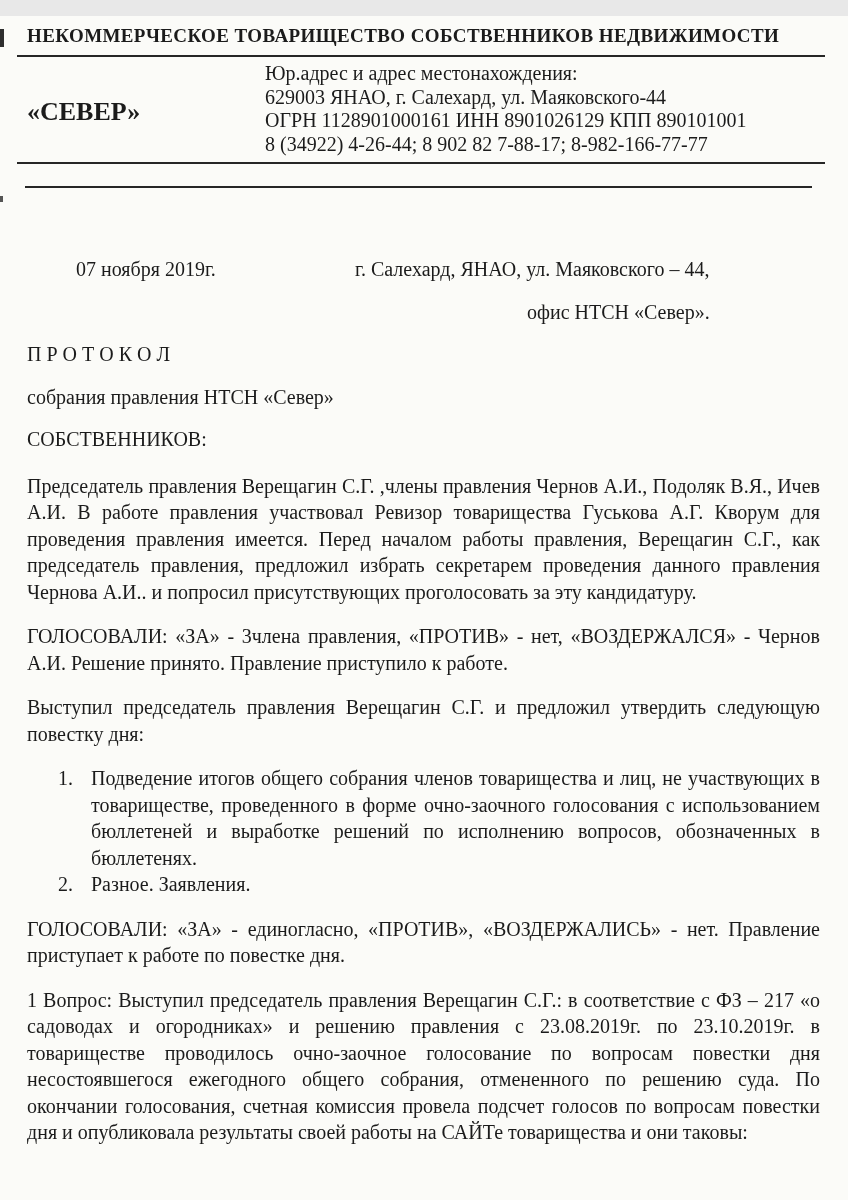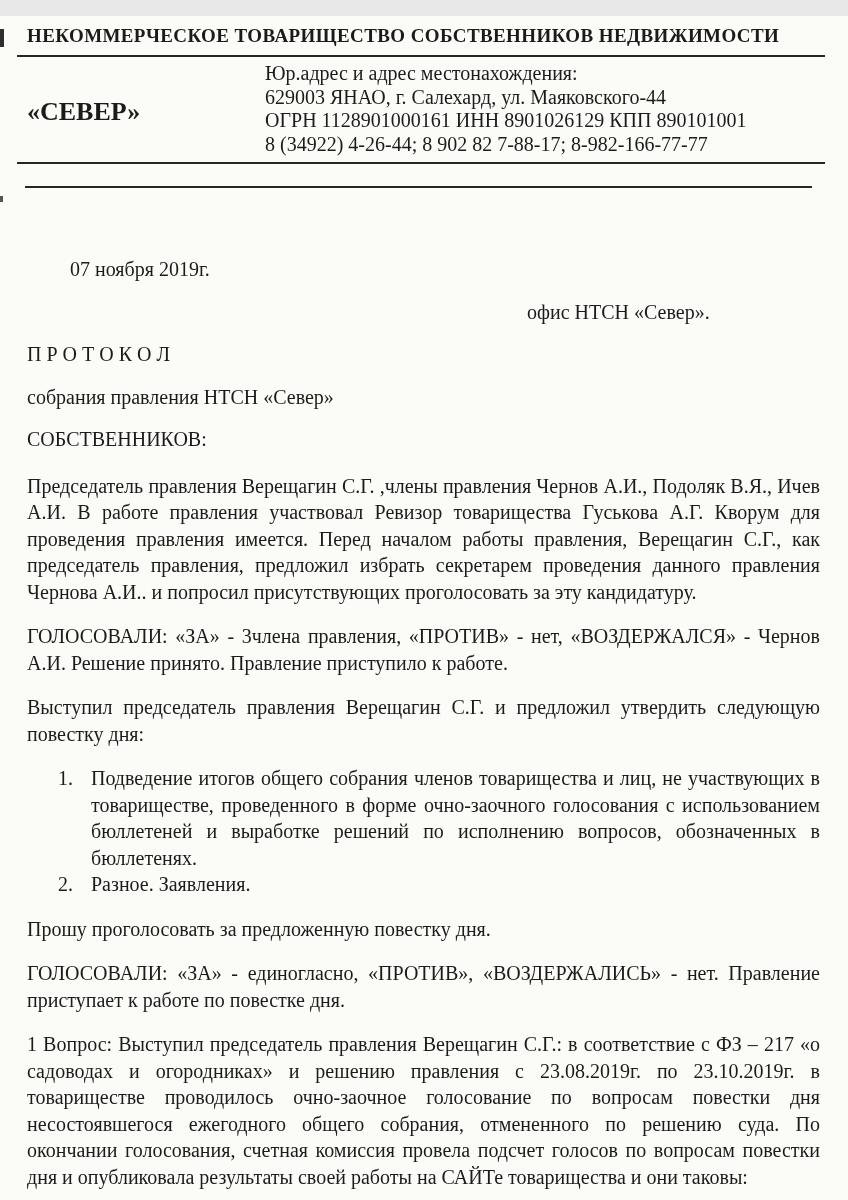--- a/index.html
+++ b/index.html
@@ -29,21 +29,21 @@
   .lh-body{display:flex;padding-top:5px;}
   .lh-left{width:238px;flex:0 0 238px;}
   .org-name{margin-top:35px;font-size:26px;font-weight:bold;}
   .lh-right{font-size:20px;line-height:23.5px;}
   .b{font-weight:normal;}
 
   
   .spacer-top{height:68px;}
   .row{position:relative;height:26.5px;margin-bottom:16px;font-size:20px;line-height:26.5px;}
   .row span{position:absolute;top:0;white-space:nowrap;}
-  .pos-date{left:43px;}
+  .pos-date{left:49px;}
   .pos-place{left:328px;}
   .pos-office{left:500px;}
   .row-center{position:static;text-align:left;padding-right:90px;height:26.5px;margin-bottom:16px;font-size:20px;line-height:26.5px;}
   .row-left{height:26.5px;margin-bottom:20px;font-size:20px;line-height:26.5px;}
 
   
   p.bodytext{
     margin:0 0 18px;
     font-size:20px;line-height:26.5px;
     text-align:justify;
@@ -91,20 +91,21 @@
         </div>
       </div>
       <div class="rule rule-2"></div>
       <div class="rule rule-3"></div>
     </div>
 
     <div class="spacer-top"></div>
 
     <div class="row">
       <span class="pos-date">07 ноября 2019г.</span>
+      <span class="pos-place">г. Салехард, ЯНАО, ул. Маяковского – 44,</span>
     </div>
     <div class="row">
       <span class="pos-office">офис НТСН «Север».</span>
     </div>
 
     <div class="row-center">П Р О Т О К О Л</div>
     <div class="row-center">собрания правления НТСН «Север»</div>
 
     <div class="row-left">СОБСТВЕННИКОВ:</div>
 
@@ -112,20 +113,19 @@
 
     <p class="bodytext">ГОЛОСОВАЛИ: «ЗА» - 3члена правления, «ПРОТИВ» - нет, «ВОЗДЕРЖАЛСЯ» - Чернов А.И.  Решение принято. Правление приступило к работе.</p>
 
     <p class="bodytext">Выступил председатель правления Верещагин С.Г. и предложил утвердить следующую повестку дня:</p>
 
     <ol class="agenda">
       <li>Подведение итогов  общего собрания членов товарищества и лиц, не участвующих в товариществе, проведенного в форме очно-заочного голосования с использованием бюллетеней и выработке решений по исполнению вопросов, обозначенных в  бюллетенях.</li>
       <li>Разное. Заявления.</li>
     </ol>
 
-    <p class="bodytext">Прошу проголосовать за предложенную повестку дня.</p>
 
     <p class="bodytext">ГОЛОСОВАЛИ: «ЗА» - единогласно, «ПРОТИВ», «ВОЗДЕРЖАЛИСЬ» - нет. Правление приступает к работе по повестке дня.</p>
 
     <p class="bodytext"><span class="b">1 Вопрос</span><span>: Выступил председатель правления Верещагин С.Г.: в соответствие с ФЗ – 217 «о  садоводах и огородниках» и решению правления с 23.08.2019г. по 23.10.2019г. в товариществе проводилось очно-заочное голосование по вопросам повестки дня несостоявшегося  ежегодного общего собрания,  отмененного по решению суда.  По окончании голосования, счетная комиссия провела подсчет голосов  по вопросам повестки дня и опубликовала результаты своей работы на САЙТе товарищества и они таковы:</span></p>
 
   </div>
 </div>
 
 </body></html>

